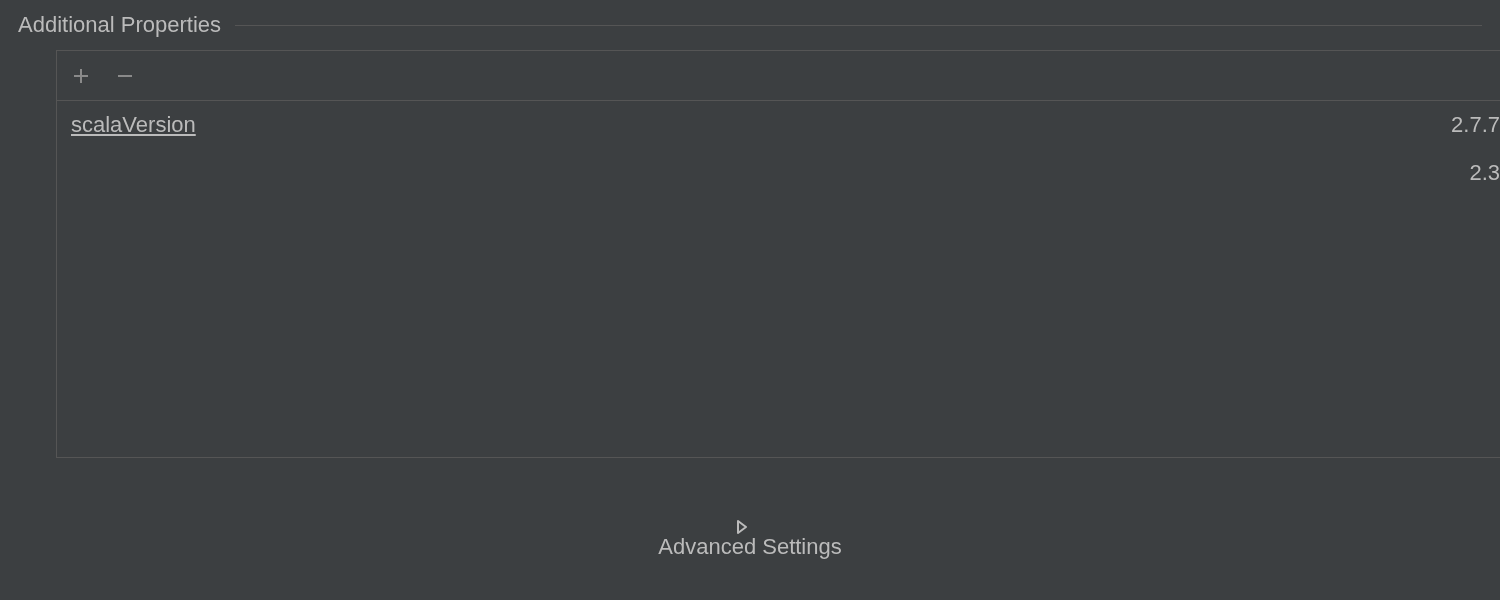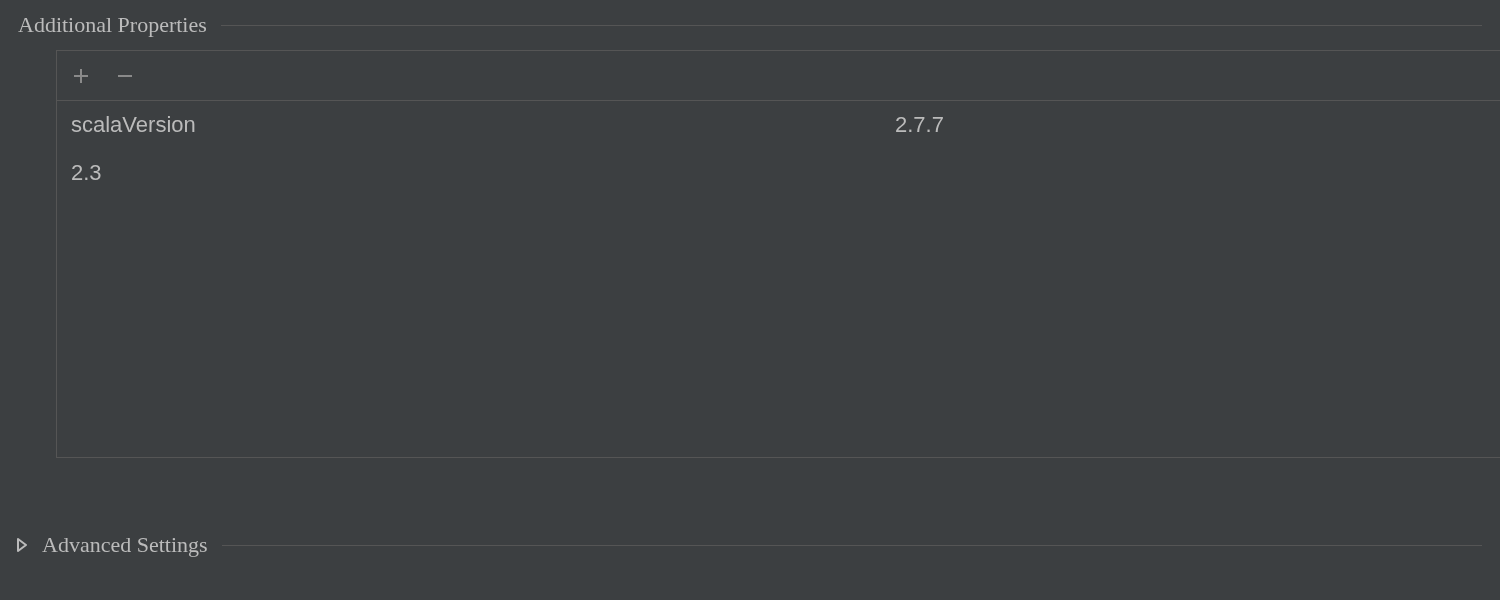--- a/index.html
+++ b/index.html
@@ -13,21 +13,20 @@
       color: #bbbbbb;
       width: 1500px;
       height: 600px;
       overflow: hidden;
     }
     .section-header {
       display: flex;
       align-items: center;
       padding: 0 18px;
       height: 50px;
-      font-family: Liberation Serif, serif;
     }
     .section-header .chevron {
       width: 20px;
       display: flex;
       align-items: center;
       justify-content: center;
       color: #bbbbbb;
       font-size: 18px;
       margin-right: 10px;
       margin-left: -6px;
@@ -83,26 +82,29 @@
       display: flex;
       height: 48px;
       align-items: center;
       padding-left: 14px;
       font-size: 22px;
       color: #bbbbbb;
     }
     .table-cell-key {
       width: 824px;
       flex-shrink: 0;
+      text-decoration: underline;
     }
     .table-cell-value {
       flex: 1;
+      text-align: right;
     }
     .advanced-section {
       margin-top: 62px;
+      flex-direction: column;
     }
   </style>
 </head>
 <body>
 
 <div class="section-header">
   <span class="section-title">Additional Properties</span>
   <div class="section-divider"></div>
 </div>
 

